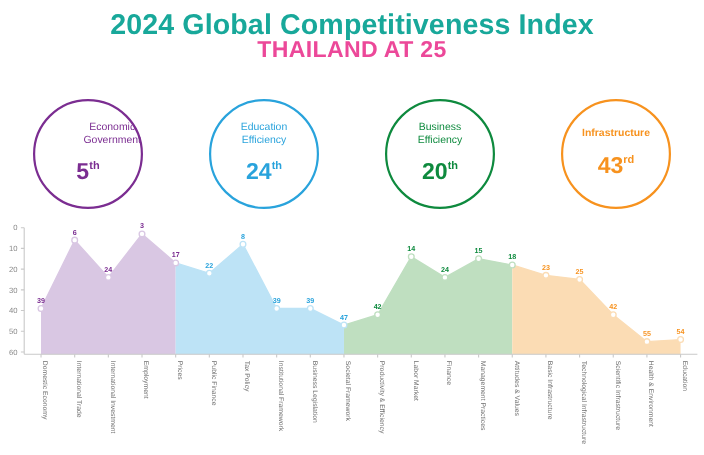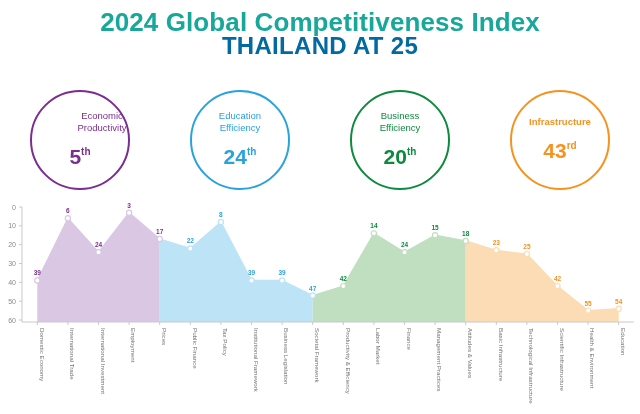--- a/index.html
+++ b/index.html
@@ -11,21 +11,21 @@
     position: relative;
   }
 
   
   #header { text-align: center; padding-top: 11px; }
   #title-line1 {
     font-size: 26px; font-weight: bold; color: #18A89A;
     letter-spacing: 0.1px; line-height: 23px;
   }
   #title-line2 {
-    font-size: 24px; font-weight: bold; color: #0369a1;
+    font-size: 21px; font-weight: bold; color: #ec4899;
     letter-spacing: 0.3px; line-height: 23px; text-align: center;
   }
 
   
   #circles {
     position: absolute;
     top: 86px; left: 0; width: 640px; height: 108px;
     display: flex; justify-content: space-around; align-items: center;
   }
   .pillar {
@@ -66,21 +66,21 @@
 <div id="header">
   <div id="title-line1">2024 Global Competitiveness Index</div>
   <div id="title-line2">THAILAND AT 25</div>
 </div>
 
 <div id="circles">
 
   <div class="pillar" style="border-color: rgb(123, 45, 145);">
     <div class="pillar-label" style="color: rgb(123, 45, 145); margin-left: 44px;">
       <div>Economic</div>
-      <div>Productivity</div>
+      <div>Government</div>
     </div>
     <div class="pillar-rank" style="color: rgb(123, 45, 145);">
       <span>5</span>
         <span class="pillar-suffix">th</span>
     </div>
   </div>
 
   <div class="pillar" style="border-color: rgb(41, 163, 220);">
     <div class="pillar-label" style="color: rgb(41, 163, 220);">
       <div>Education</div>

